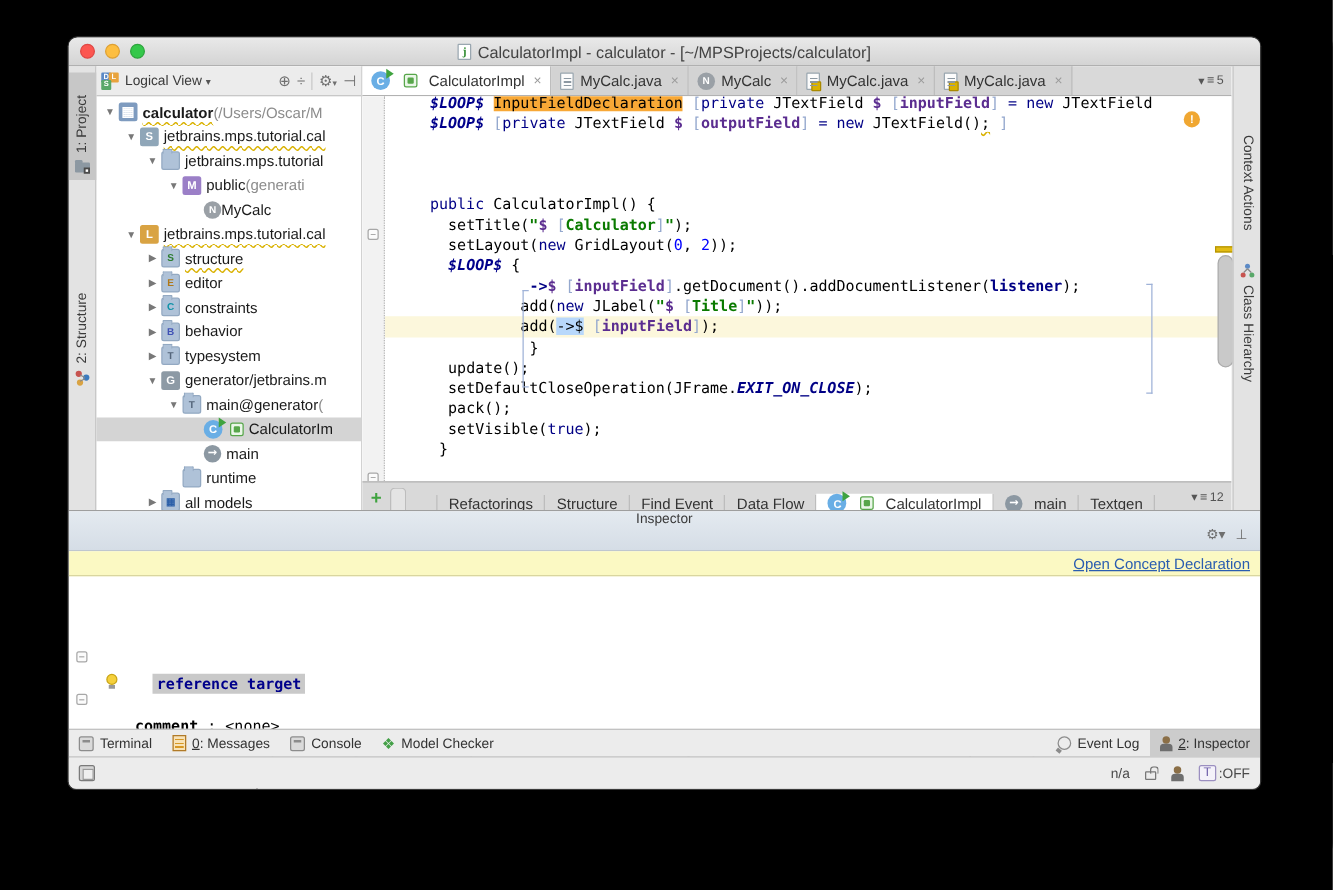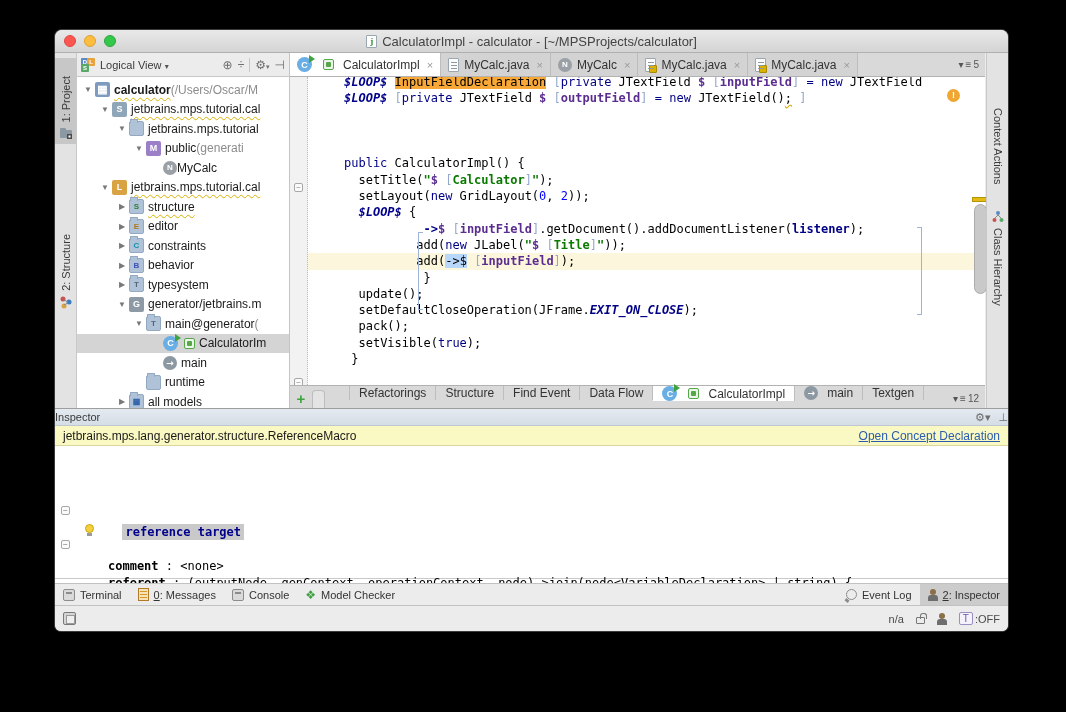--- a/index.html
+++ b/index.html
@@ -86,21 +86,21 @@
 
   #bottomstrip { position:absolute; left:0; bottom:0; width:695px; height:25px; background:#D9D9D9; border-top:1px solid #B2B2B2; display:flex; align-items:stretch; font-size:12px; color:#333; }
   #plus-btn { width:22px; display:flex; align-items:center; justify-content:center; color:#3FA33F; font-size:15px; font-weight:bold; }
   .stub-tab { width:13px; background:#E4E4E4; border:1px solid #BDBDBD; border-bottom:none; border-radius:4px 4px 0 0; margin-top:4px; }
   .btab { display:flex; align-items:center; gap:5px; padding:0 9px; border-right:1px solid #BDBDBD; }
   .btab:first-of-type{ border-left:1px solid #BDBDBD; }
   .btab.active { background:#FFFFFF; }
 
   
   #inspector { position:absolute; left:0; top:378px; width:953px; height:175px; background:#fff; border-top:1px solid #9E9E9E; }
-  #insp-header { height:17px; background:linear-gradient(#E4EAF0,#D5DDE6); border-bottom:1px solid #BFC7CF; display:flex; align-items:center; padding:0 0; font-size:11px; color:#3A3A3A; }
+  #insp-header { height:32px; background:linear-gradient(#E4EAF0,#D5DDE6); border-bottom:1px solid #BFC7CF; display:flex; align-items:center; padding:0 10px; font-size:11px; color:#3A3A3A;flex-direction:column; }
   #insp-header .hdr-icons { margin-left:auto; display:flex; gap:8px; color:#6F6F6F; font-size:11px; }
   #insp-banner { height:20px; background:#FBF9C3; border-bottom:1px solid #D9D6A0; display:flex; align-items:center; padding:0 8px; font-size:12px; color:#1A1A1A; }
   #insp-link { margin-left:auto; color:#2A5DB0; text-decoration:underline; }
   #insp-content { position:relative; font:12px "DejaVu Sans Mono", monospace; white-space:pre; padding-top:8px; height:133px; border-bottom:1px solid #C9C9C9;}
   .il { height:17px; line-height:17px; padding-left:53px; }
   .il.hl { background:#FCF7DC; }
   #insp-bulb { position:absolute; left:30px; top:78px; width:9px; height:12px; }
   #insp-bulb .glass{ width:9px;height:9px;border-radius:50%;background:#F5D03C;border:1px solid #C9A516;}
   #insp-bulb .base{ width:5px;height:3px;background:#9A9A9A;margin:0 auto;}
   .ifold { position:absolute; left:6px; width:9px; height:9px; border:1px solid #A7A7A7; border-radius:2px; background:#FBFBFB; color:#8A8A8A; font-size:8px; line-height:7px; text-align:center;}
@@ -337,21 +337,21 @@
       <div class="vbr l" style="left:128px; top:155px; height:78px;"></div>
       <div class="vbr r" style="left:627px; top:150px; height:88px;"></div>
     </div>
     <div id="warn-ico">!</div>
     <div id="err-stripe-mark"></div>
     <div id="scroll-thumb"></div>
 
     <div id="bottomstrip">
       <span id="plus-btn">+</span>
       <span class="stub-tab"></span>
-      <span id="btabs-holder" style="display:flex;align-items:flex-start;padding-left:24px;">
+      <span id="btabs-holder" style="display:flex;align-items:flex-end;padding-left:24px;">
             <div class="btab">
               <span>Refactorings</span>
             </div>
             <div class="btab">
               <span>Structure</span>
             </div>
             <div class="btab">
               <span>Find Event</span>
             </div>
             <div class="btab">
@@ -383,21 +383,20 @@
 
   <div id="inspector">
     <div id="insp-header">
       <span>Inspector</span>
       <span class="hdr-icons">
         <span>⚙▾</span>
         <span>⊥</span>
       </span>
     </div>
     <div id="insp-banner">
-      <span>jetbrains.mps.lang.generator.structure.ReferenceMacro</span>
       <span id="insp-link">Open Concept Declaration</span>
     </div>
     <div id="insp-content">
       <div class="ifold" style="top:60px;">−</div>
       <div class="ifold" style="top:94px;">−</div>
       <div id="insp-bulb"><div class="glass"></div><div class="base"></div></div>
       <div id="insp-lines"><div class="il" style="padding-left: 67.46px;"><span class="s-rt">reference target</span></div><div class="il" style="padding-left: 53px;"></div><div class="il" style="padding-left: 53px;"><span class="s-bd">comment</span><span class="s-p"> : </span><span class="s-gr">&lt;none&gt;</span></div><div class="il" style="padding-left: 53px;"><span class="s-bd">referent</span><span class="s-p"> : </span><span class="s-p">(outputNode, genContext, operationContext, node)-&gt;join(node&lt;VariableDeclaration&gt; | string) {</span></div><div class="il hl" style="padding-left: 168.68px;"><span class="s-it">genContext</span><span class="s-p">.</span><span class="s-bd">get output</span><span class="s-p"> </span><span class="s-hlo">InputFieldDeclaration</span><span class="s-p"> </span><span class="s-nv">for</span><span class="s-p"> (</span><span class="s-sel s-it">node</span><span class="s-cr"></span><span class="s-p">);</span></div><div class="il" style="padding-left: 146.99px;"><span class="s-p">}</span></div></div>
     </div>
   </div>
 

